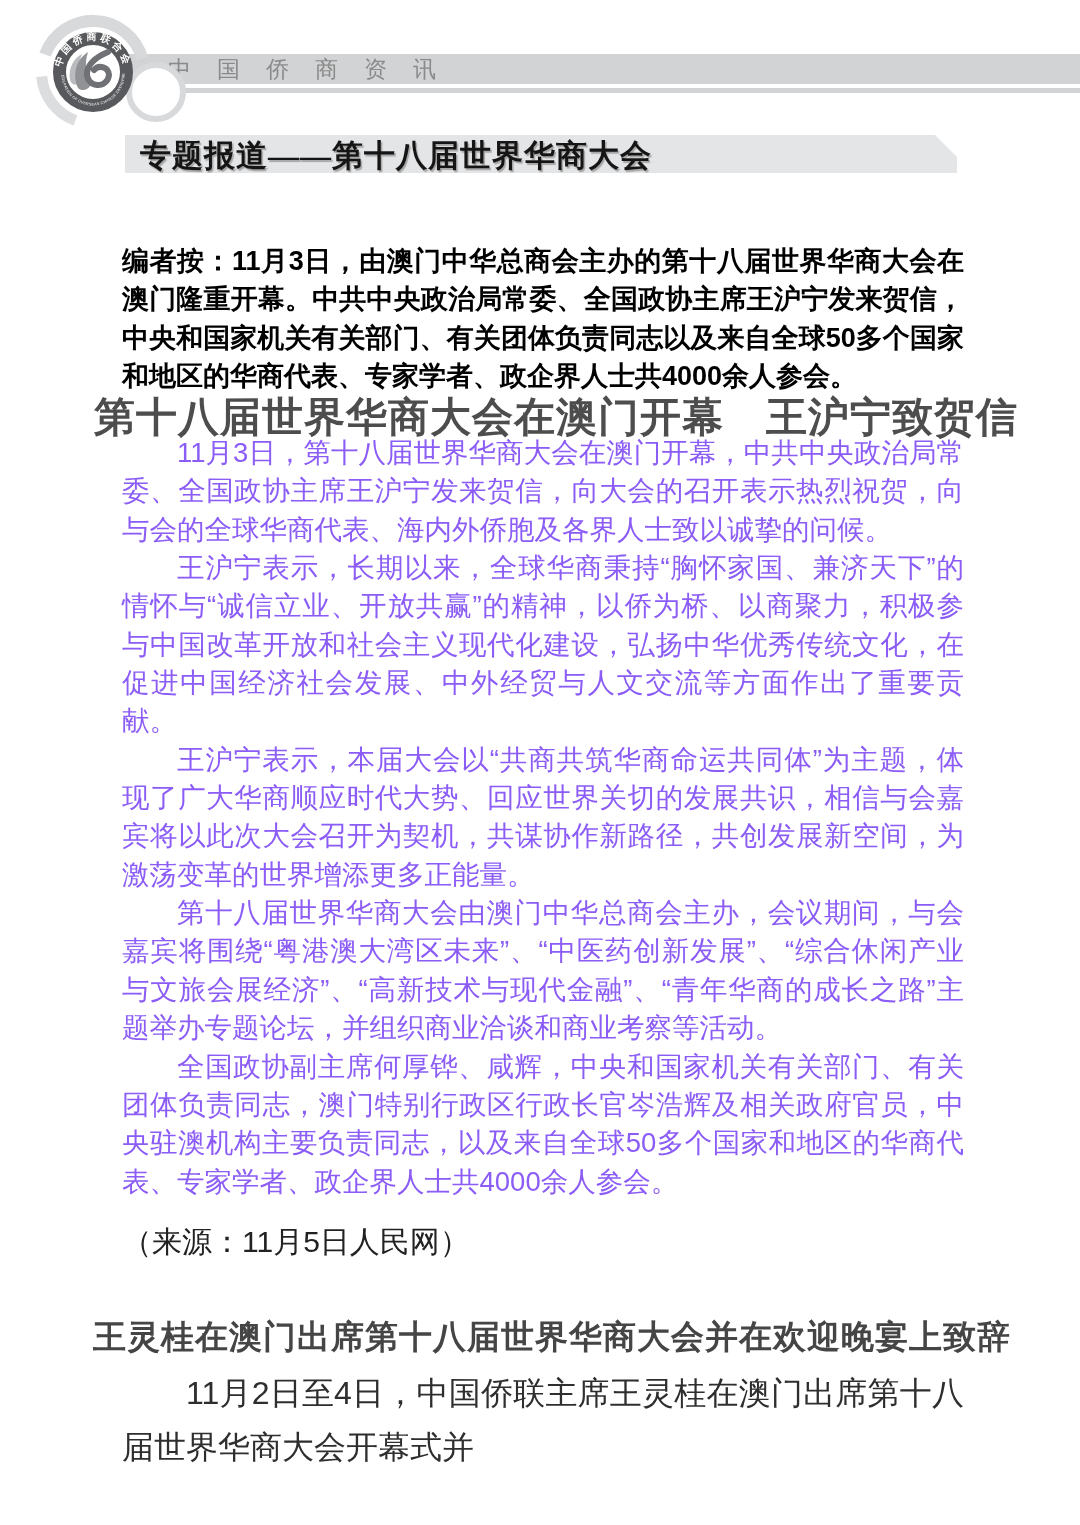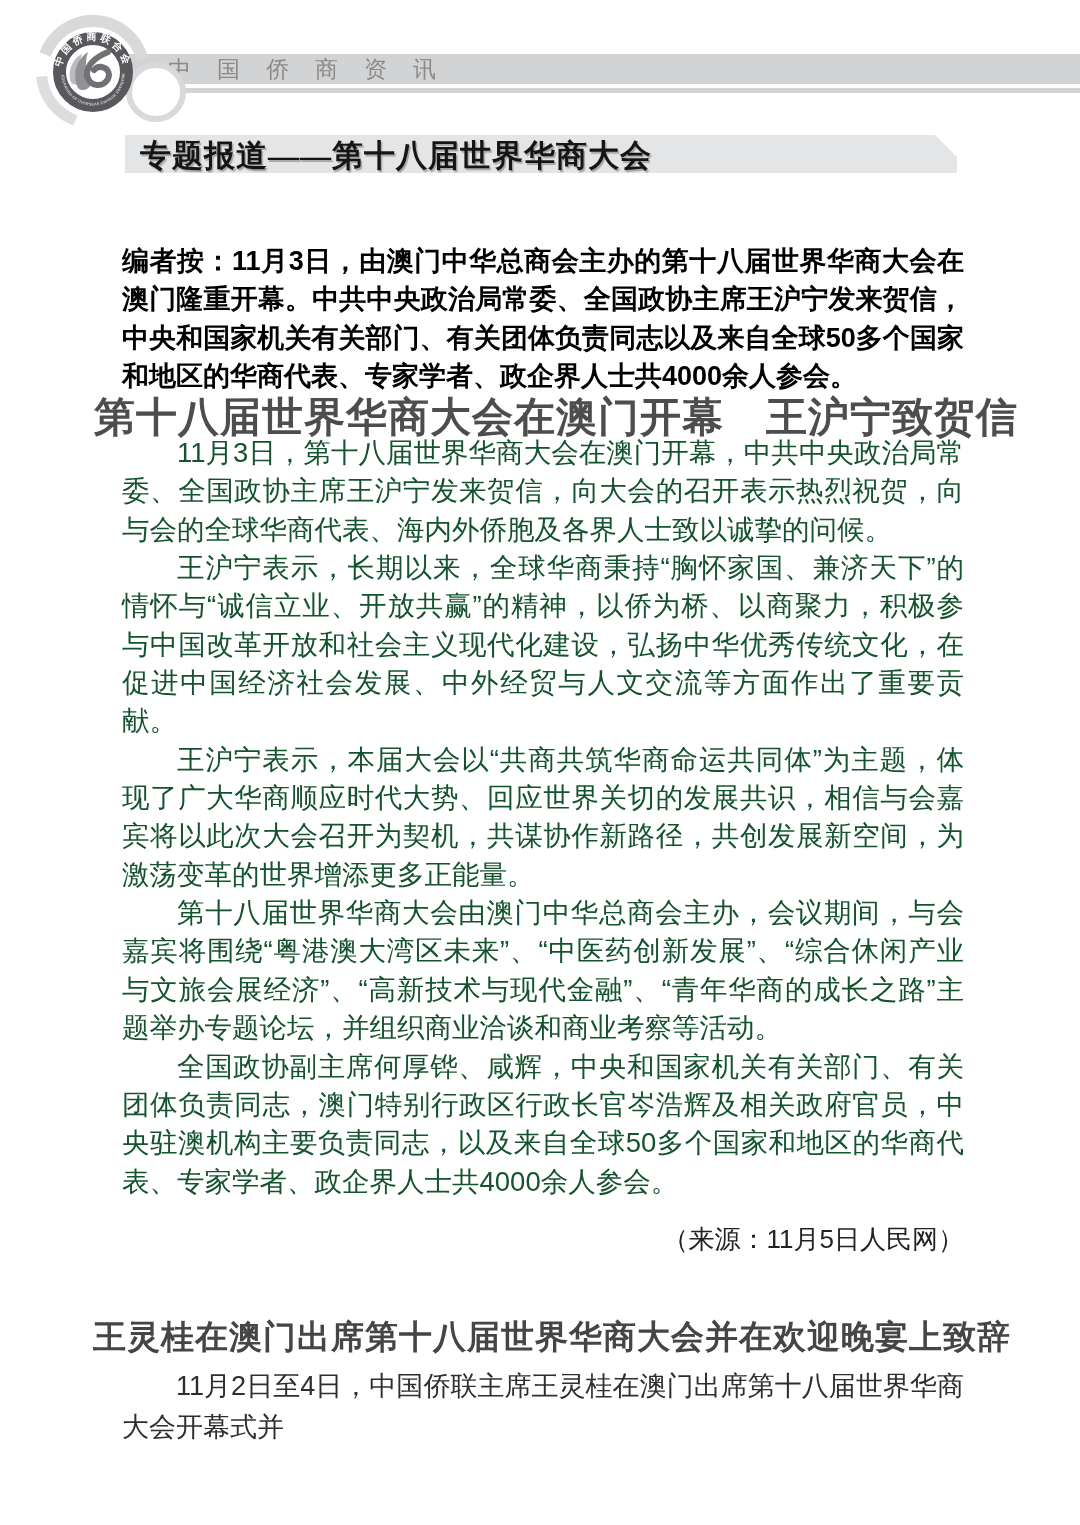--- a/index.html
+++ b/index.html
@@ -25,30 +25,30 @@
         letter-spacing:1px;text-shadow:1.5px 1.5px 1px rgba(125,125,125,.6);}
 
   
   .editor-note{position:absolute;left:122px;top:206px;width:842px;
         font-size:27px;font-weight:700;color:#000000;line-height:38.3px;text-align:justify;margin-top:36px;}
 
   
   .title1{position:absolute;left:0;top:374px;width:100%;margin:16px;text-align:center;
         font-size:41px;font-weight:700;color:#4d4d4d;letter-spacing:1px;}
   .article-body{position:absolute;left:122px;top:434px;width:842px;
-        font-size:27.5px;color:#14532d;line-height:38.35px;text-align:justify;}
+        font-size:27.5px;color:#8b5cf6;line-height:38.35px;text-align:justify;}
   .article-body p{margin:0;text-indent:2em;}
-  .source-line{position:absolute;left:122px;top:1222px;width:842px;text-align:right;
-        font-size:26px;color:#222222;font-weight:500;}
+  .source-line{position:absolute;left:122px;top:1222px;width:842px;text-align:left;
+        font-size:30px;color:#222222;font-weight:500;}
 
   
   .title2{position:absolute;left:0;top:1303px;width:100%;margin:12px;text-align:center;
         font-size:33px;font-weight:700;color:#454545;letter-spacing:1px;}
   .article2-body{position:absolute;left:122px;top:1366px;width:842px;
-        font-size:27px;color:#2e2e2e;line-height:41px;text-align:justify;}
+        font-size:32px;color:#2e2e2e;line-height:54px;text-align:justify;}
   .article2-body p{margin:0;text-indent:2em;}
 
   
   .page-number{position:absolute;left:0;top:1462px;width:100%;text-align:center;
         font-family:"Liberation Serif",serif;font-size:27px;color:#2b2b2b;}
 </style>
 </head>
 <body>
 
 <div class="page">

